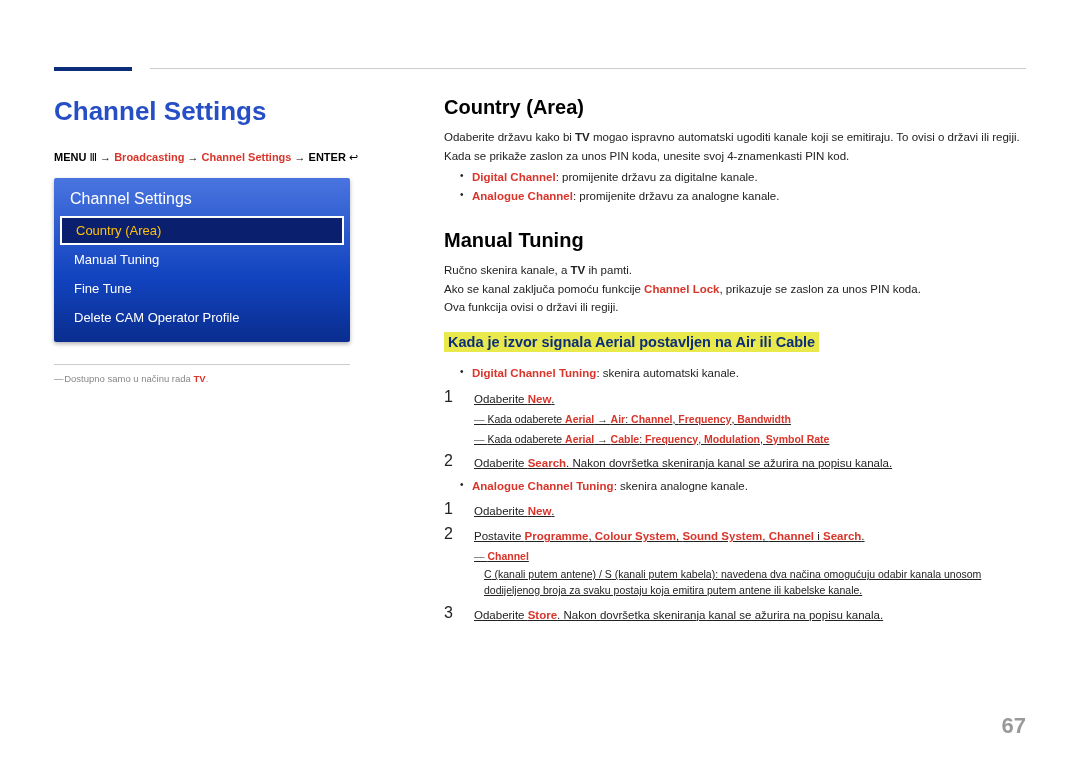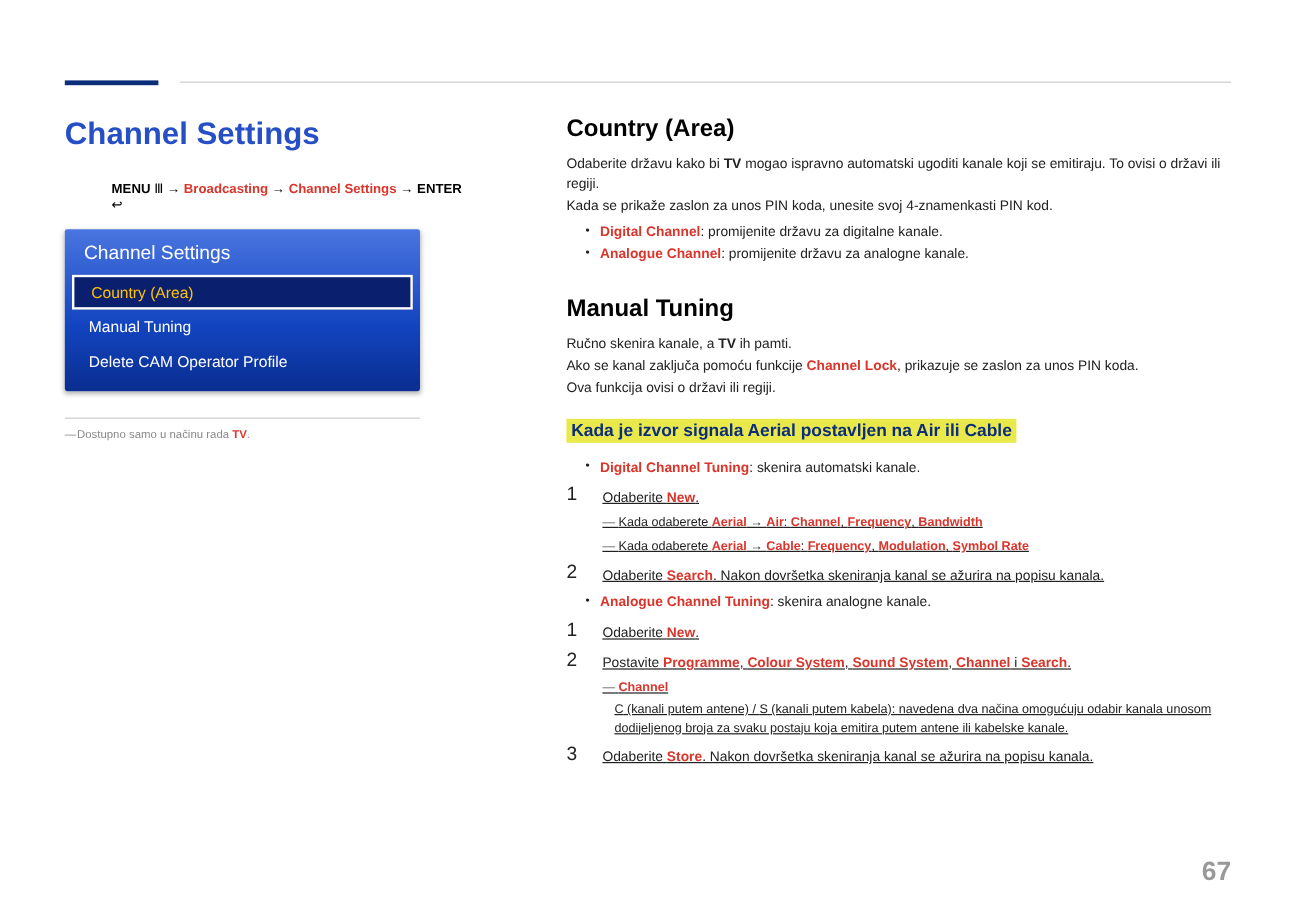--- a/index.html
+++ b/index.html
@@ -8,21 +8,21 @@
     width: 1080px;
     height: 763px;
     background: #fff;
     position: relative;
     font-size: 12px;
     color: #222;
   }
   .page {
     padding: 40px 54px 30px 54px;
     display: flex;
-    gap: 82px;
+    gap: 54px;
   }
   
   .top-line {
     position: absolute;
     top: 67px;
     left: 54px;
     width: 78px;
     height: 4px;
     background: #0b2d7a;
   }
@@ -46,21 +46,20 @@
     font-size: 26px;
     font-weight: bold;
     color: #264fc6;
     margin-bottom: 24px;
   }
   .breadcrumb {
     font-size: 11px;
     font-weight: bold;
     color: #000;
     margin-bottom: 14px;
-    margin-left: 39px;
   }
   .breadcrumb .red { color: #d9352b; }
   .breadcrumb .glyph { font-weight: normal; }
   
   .menu-box {
     width: 296px;
     border-radius: 2px;
     overflow: hidden;
     margin-top: 6px;
     background: linear-gradient(to bottom, #4a75e0, #1244c0 60%, #0a2d8f);
@@ -200,20 +199,21 @@
       <span>MENU</span>
       <span class="glyph">Ⅲ</span>
       <span> → </span><span class="red">Broadcasting</span><span> → </span><span class="red">Channel Settings</span><span> → </span><span>ENTER</span>
       <span class="glyph">↩</span>
     </div>
 
     <div class="menu-box">
       <div class="menu-title">Channel Settings</div>
       <div class="menu-item selected">Country (Area)</div>
       <div class="menu-item">Manual Tuning</div>
+      <div class="menu-item">Fine Tune</div>
       <div class="menu-item">Delete CAM Operator Profile</div>
     </div>
 
     <hr class="sep">
     <div class="footnote">
       <span>Dostupno samo u načinu rada </span><span class="red">TV</span><span>.</span>
     </div>
   </div>
 
   <div class="right-col">

